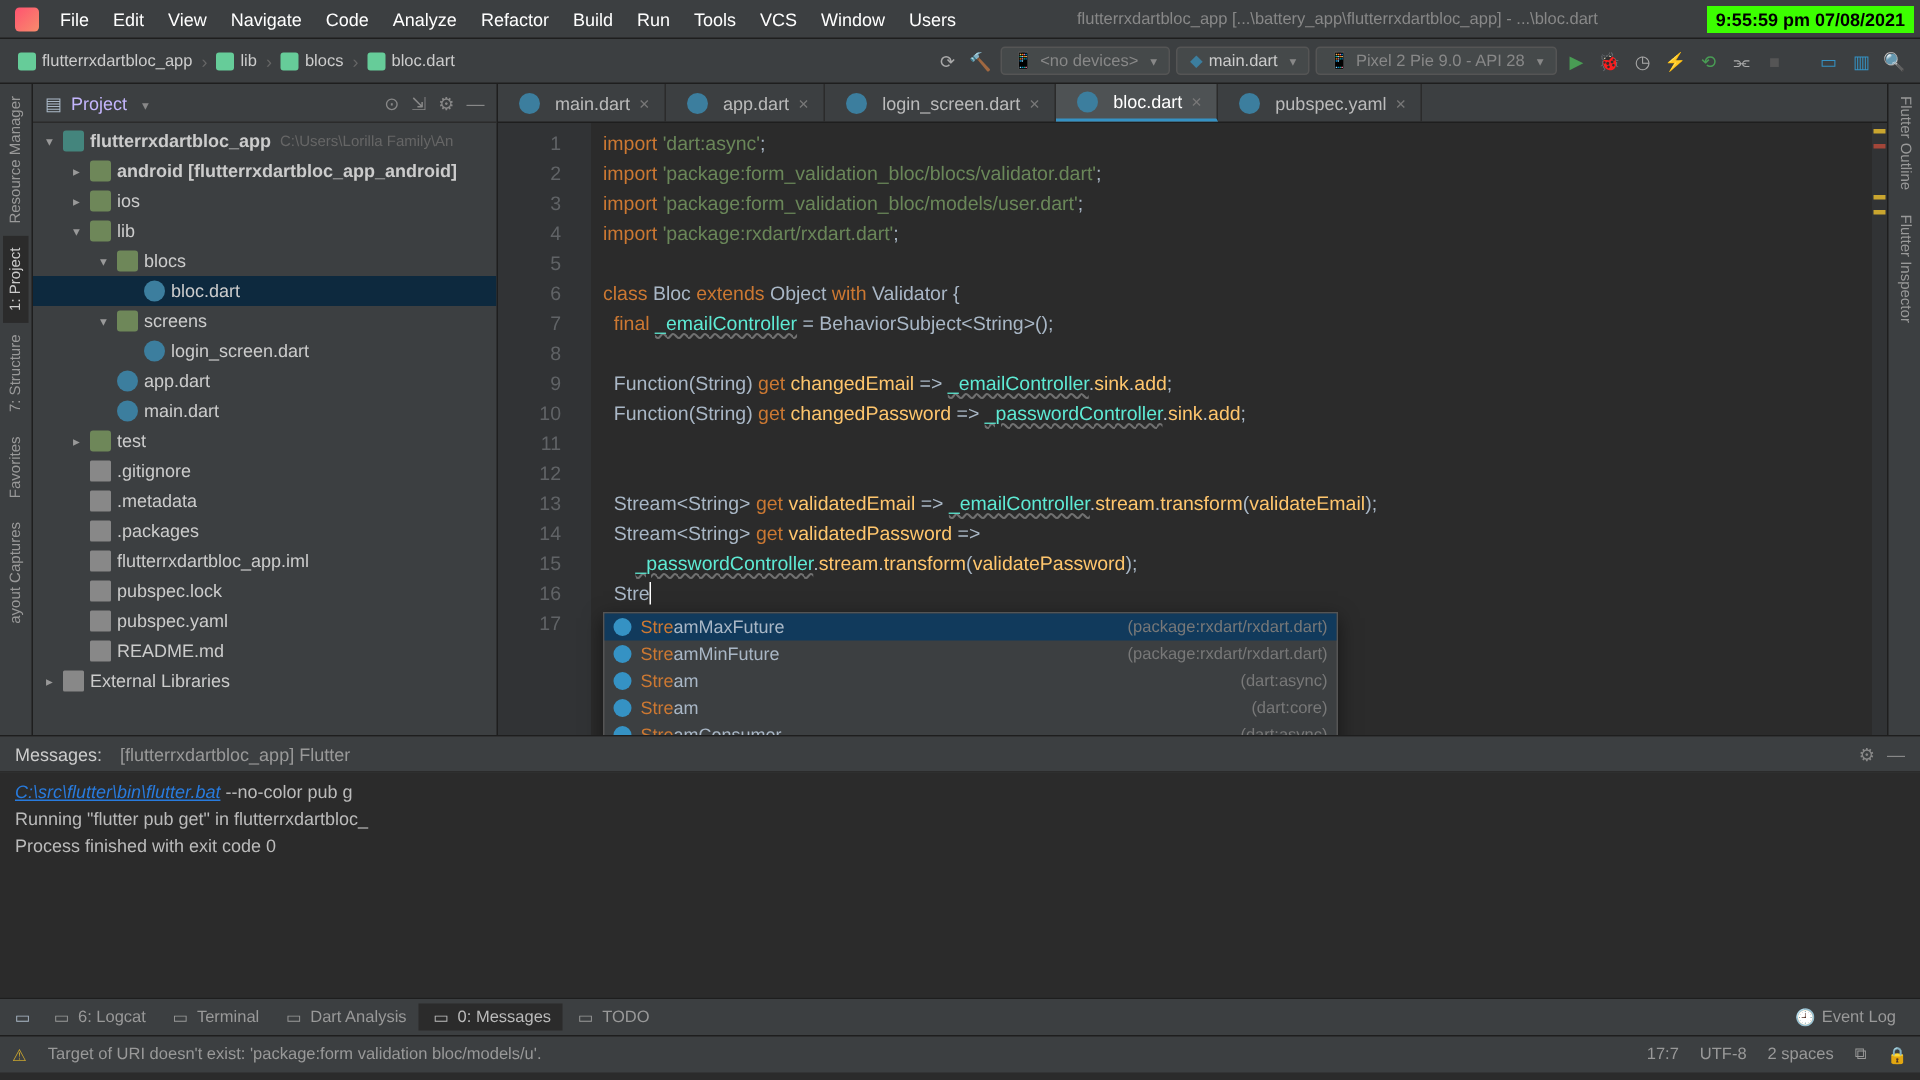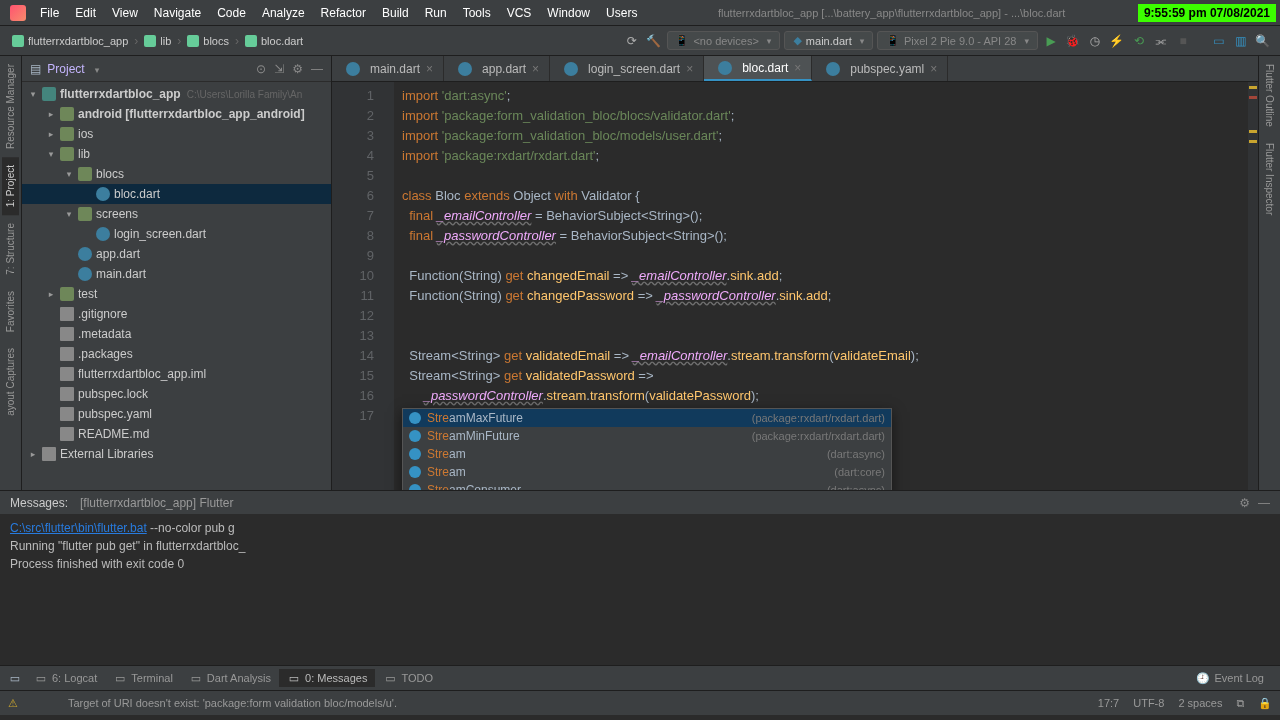--- a/index.html
+++ b/index.html
@@ -63,21 +63,21 @@
 .editor-tab .close-x { color: #777; font-size: 12px; }
 .editor-body { flex: 1; display: flex; position: relative; font-family: "Consolas", monospace; font-size: 13px; overflow: hidden; }
 .gutter-col { width: 50px; background: #313335; color: #606366; text-align: right; padding: 4px 8px 4px 4px; }
 .gutter-col .ln { height: 20px; line-height: 20px; }
 .fold-col { width: 12px; background: #313335; }
 .code-col { flex: 1; padding: 4px 0; position: relative; }
 .code-line { height: 20px; line-height: 20px; padding-left: 8px; white-space: pre; }
 .kw { color: #cc7832; }
 .str { color: #6a8759; }
 .fn { color: #ffc66d; margin-top: 12px; }
-.id { color: #f0abfc; font-style: italic; }
+.id { color: #5eead4; }
 .type { color: #a9b7c6; }
 .und { text-decoration: underline wavy #707070; }
 .caret { border-left: 1px solid #fff; }
 
 
 .ac-popup { position: absolute; left: 8px; top: 326px; width: 490px; background: #3c3f41; border: 1px solid #555; box-shadow: 0 4px 12px rgba(0,0,0,0.5); font-size: 12px; z-index: 10; }
 .ac-row { display: flex; align-items: center; height: 18px; padding: 0 6px; gap: 6px; }
 .ac-row.sel { background: #113a5c; }
 .ac-kind { width: 12px; height: 12px; background: #3592c4; border-radius: 50%; }
 .ac-name { flex: 1; }
@@ -91,34 +91,34 @@
 .stripe-warn { background: #c9a52f; }
 .stripe-err { background: #a34639; }
 
 
 .messages-panel { height: 175px; background: #2b2b2b; border-top: 1px solid #1e1e1e; display: flex; flex-direction: column; }
 .messages-header { height: 24px; background: #3c3f41; display: flex; align-items: center; padding: 0 10px; font-size: 12px; gap: 12px; border-bottom: 1px solid #2b2b2b;}
 .messages-header .title { color: #ccc; }
 .messages-header .sub { color: #999; }
 .messages-header .tools { margin-left: auto; display: flex; gap: 8px; color: #888; }
 .messages-body { flex: 1; padding: 6px 10px; font-family: "Consolas", monospace; font-size: 12px; color: #bbb; }
-.messages-body .link { color: #287bde; text-decoration: underline; cursor: pointer; }
+.messages-body .link { color: #287bde; text-decoration: underline; cursor: pointer; font-style: italic; }
 .messages-body .line { height: 18px; }
 
 
 .bottom-toolbar { height: 25px; background: #3c3f41; border-top: 1px solid #1e1e1e; display: flex; align-items: center; padding: 0 8px; gap: 4px; font-size: 11px; }
 .bt-item { display: flex; align-items: center; gap: 4px; padding: 2px 8px; color: #999; cursor: pointer; }
 .bt-item.active { background: #2b2b2b; color: #ccc; }
 .bt-item.underl { color: #bbb; }
 .bt-spacer { flex: 1; }
 .bt-icon { width: 14px; height: 14px; display: inline-flex; align-items: center; justify-content: center; }
 
 
 .status-bar { height: 25px; background: #3c3f41; border-top: 1px solid #1e1e1e; display: flex; align-items: center; padding: 0 8px; font-size: 11px; color: #999; gap: 14px; }
-.status-bar .msg { flex: 1; margin-left: 36px; }
+.status-bar .msg { flex: 1; }
 .status-bar .warn-icon { color: #c9a52f; }
 
 .chev::after { content: "▾"; font-size: 9px; color: #888; margin-left: 4px; }
 </style>
 </head>
 <body>
 
 <div class="menubar">
   <div class="app-icon"></div>
   <div id="menu-items" style="display: flex;">
@@ -344,21 +344,20 @@
       <div class="fold-col"></div>
       <div class="code-col" id="code">
 
         <div class="code-line"><span class="kw">import</span> <span class="str">'dart:async'</span>;</div>
           <div class="code-line"><span class="kw">import</span> <span class="str">'package:form_validation_bloc/blocs/validator.dart'</span>;</div>
           <div class="code-line"><span class="kw">import</span> <span class="str">'package:form_validation_bloc/models/user.dart'</span>;</div>
           <div class="code-line"><span class="kw">import</span> <span class="str">'package:rxdart/rxdart.dart'</span>;</div>
           <div class="code-line"></div>
           <div class="code-line"><span class="kw">class</span> <span class="type">Bloc</span> <span class="kw">extends</span> <span class="type">Object</span> <span class="kw">with</span> <span class="type">Validator</span> {</div>
           <div class="code-line">  <span class="kw">final</span> <span class="id und">_emailController</span> = <span class="type">BehaviorSubject</span>&lt;<span class="type">String</span>&gt;();</div>
-          <div class="code-line">  <span class="kw">final</span> <span class="id und">_passwordController</span> = <span class="type">BehaviorSubject</span>&lt;<span class="type">String</span>&gt;();</div>
           <div class="code-line"></div>
           <div class="code-line">  <span class="type">Function</span>(<span class="type">String</span>) <span class="kw">get</span> <span class="fn">changedEmail</span> =&gt; <span class="id und">_emailController</span>.<span class="fn">sink</span>.<span class="fn">add</span>;</div>
           <div class="code-line">  <span class="type">Function</span>(<span class="type">String</span>) <span class="kw">get</span> <span class="fn">changedPassword</span> =&gt; <span class="id und">_passwordController</span>.<span class="fn">sink</span>.<span class="fn">add</span>;</div>
           <div class="code-line"></div>
           <div class="code-line"></div>
           <div class="code-line">  <span class="type">Stream</span>&lt;<span class="type">String</span>&gt; <span class="kw">get</span> <span class="fn">validatedEmail</span> =&gt; <span class="id und">_emailController</span>.<span class="fn">stream</span>.<span class="fn">transform</span>(<span class="fn">validateEmail</span>);</div>
           <div class="code-line">  <span class="type">Stream</span>&lt;<span class="type">String</span>&gt; <span class="kw">get</span> <span class="fn">validatedPassword</span> =&gt;</div>
           <div class="code-line">      <span class="id und">_passwordController</span>.<span class="fn">stream</span>.<span class="fn">transform</span>(<span class="fn">validatePassword</span>);</div>
           <div class="code-line">  <span class="type">Stre</span><span class="caret"></span></div>
           <div class="ac-popup" id="ac-popup">

